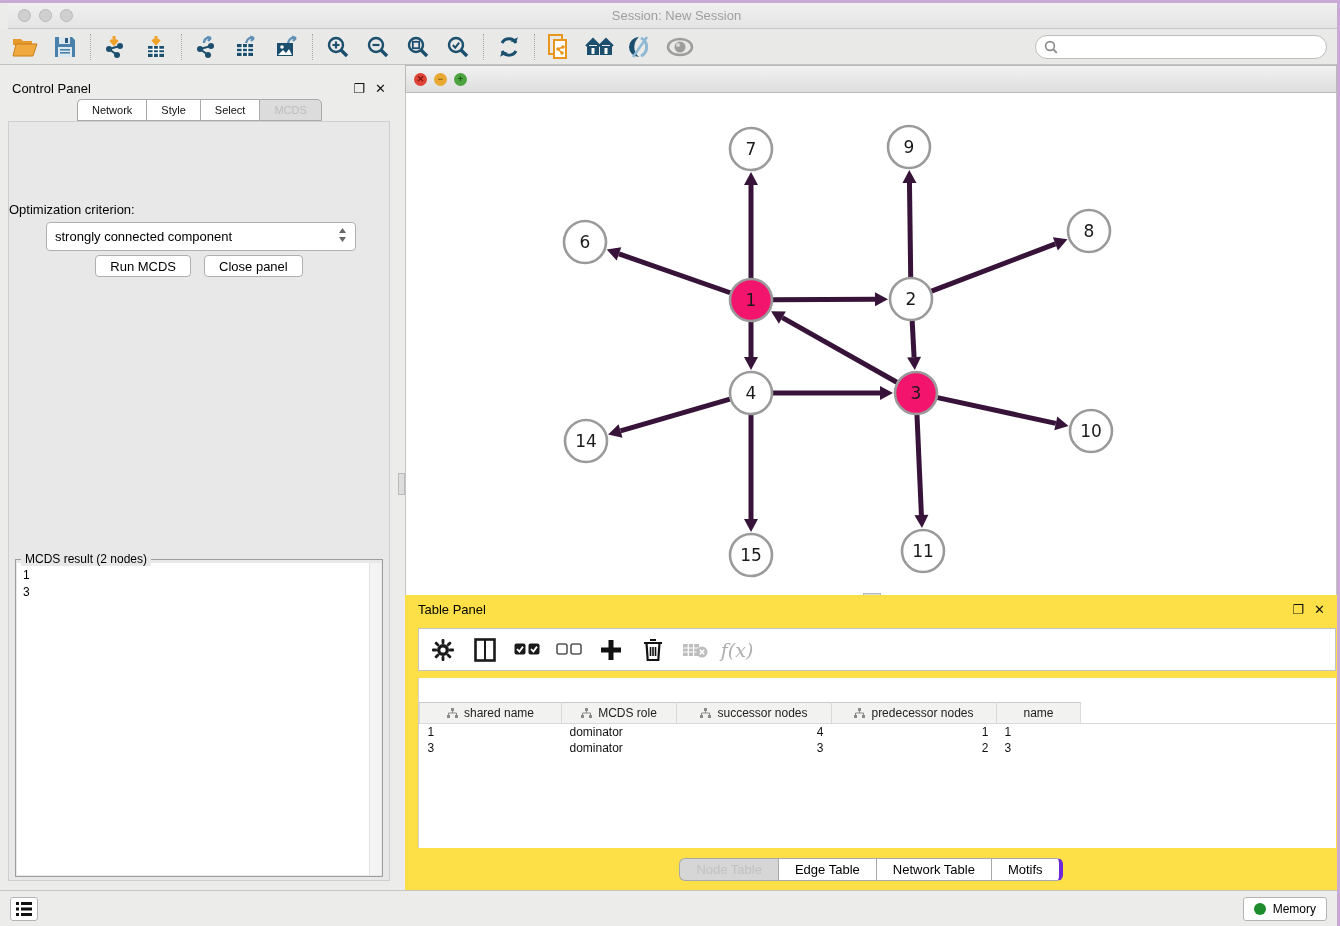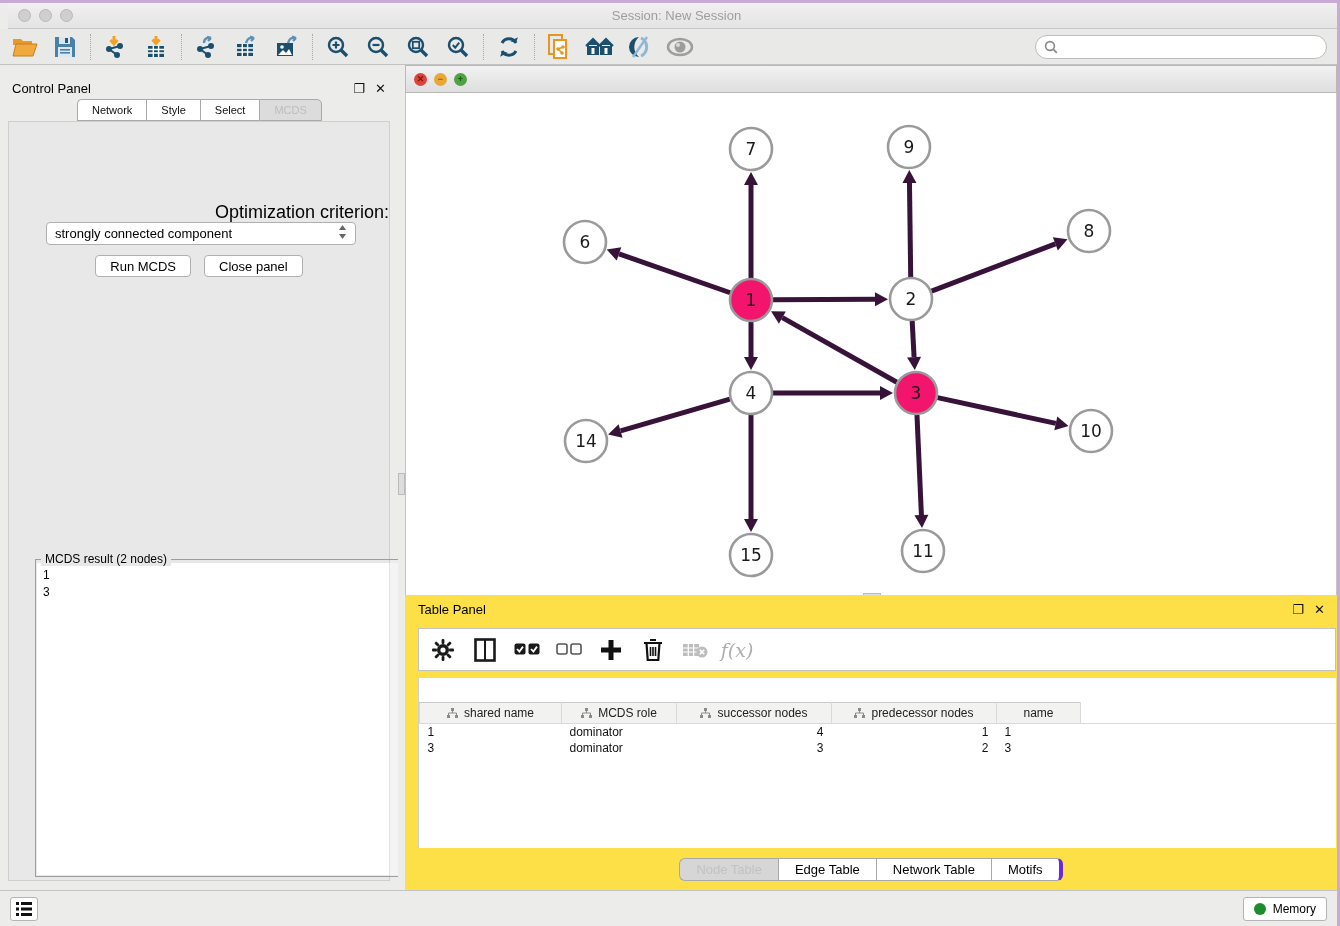--- a/index.html
+++ b/index.html
@@ -32,29 +32,29 @@
   .pctrl { margin-left:auto; display:flex; gap:10px; margin-right:12px; font-size:13px; color:#111; }
   .pctrl span { cursor:pointer; }
   .cptabs { position:absolute; left:77px; top:34px; display:flex; }
   .cptab { height:22px; padding:0 14px; font-size:11px; display:flex; align-items:center;
     background:#fff; border:1px solid #a9a9a9; border-right:none; color:#111; cursor:pointer; }
   .cptab:first-child { border-radius:5px 0 0 0; }
   .cptab:last-child { border-right:1px solid #a9a9a9; border-radius:0 5px 0 0; }
   .cptab.sel { background:#dcdcdc; color:#bdbdbd; }
   .cpbody { position:absolute; left:8px; top:56px; width:382px; height:760px; background:#e8e8e8;
     border:1px solid #cfcfcf; }
-  .opt-label { position:absolute; left:0; width:100%; top:80px; text-align:right; font-size:18px; color:#000; }
-  .opt-select { position:absolute; left:37px; top:100px; width:310px; height:23px; background:#fff;
+  .opt-label { position:absolute; left:0; width:100%; top:80px; text-align:left; font-size:13px; color:#000; }
+  .opt-select { position:absolute; left:37px; top:100px; width:310px; height:29px; background:#fff;
     border:1px solid #b0b0b0; border-radius:4px; display:flex; align-items:center; padding:0 8px;
     font-size:13px; cursor:pointer; }
   .opt-select .chev { margin-left:auto; }
   .cp-buttons { position:absolute; left:0; top:133px; width:100%; display:flex; justify-content:center; gap:13px; }
   .btn { height:22px; padding:0 14px; background:#fff; border:1px solid #b0b0b0; border-radius:4px;
     font-size:13px; display:flex; align-items:center; cursor:pointer; }
-  .resultbox { position:absolute; left:6px; top:437px; width:368px; height:318px;margin-left:20px; }
+  .resultbox { position:absolute; left:6px; top:437px; width:368px; height:318px; }
   .resultbox .legend { position:absolute; left:6px; top:-7px; background:#e8e8e8; padding:0 4px;
     font-size:12px; color:#000; z-index:2; }
   .resultbox .frame { position:absolute; inset:0; border:1px solid #9d9d9d; }
   .result-list { position:absolute; left:2px; top:4px; right:14px; bottom:2px; background:#fff;
     font-size:12px; padding:4px 6px; line-height:17px; overflow:hidden; }
   .result-scroll { position:absolute; right:2px; top:4px; width:12px; bottom:2px; background:#f4f4f4;
     border-left:1px solid #e2e2e2; }
 
   
   .vsplit { position:absolute; left:398px; top:62px; width:7px; height:828px; background:#ececea; }

